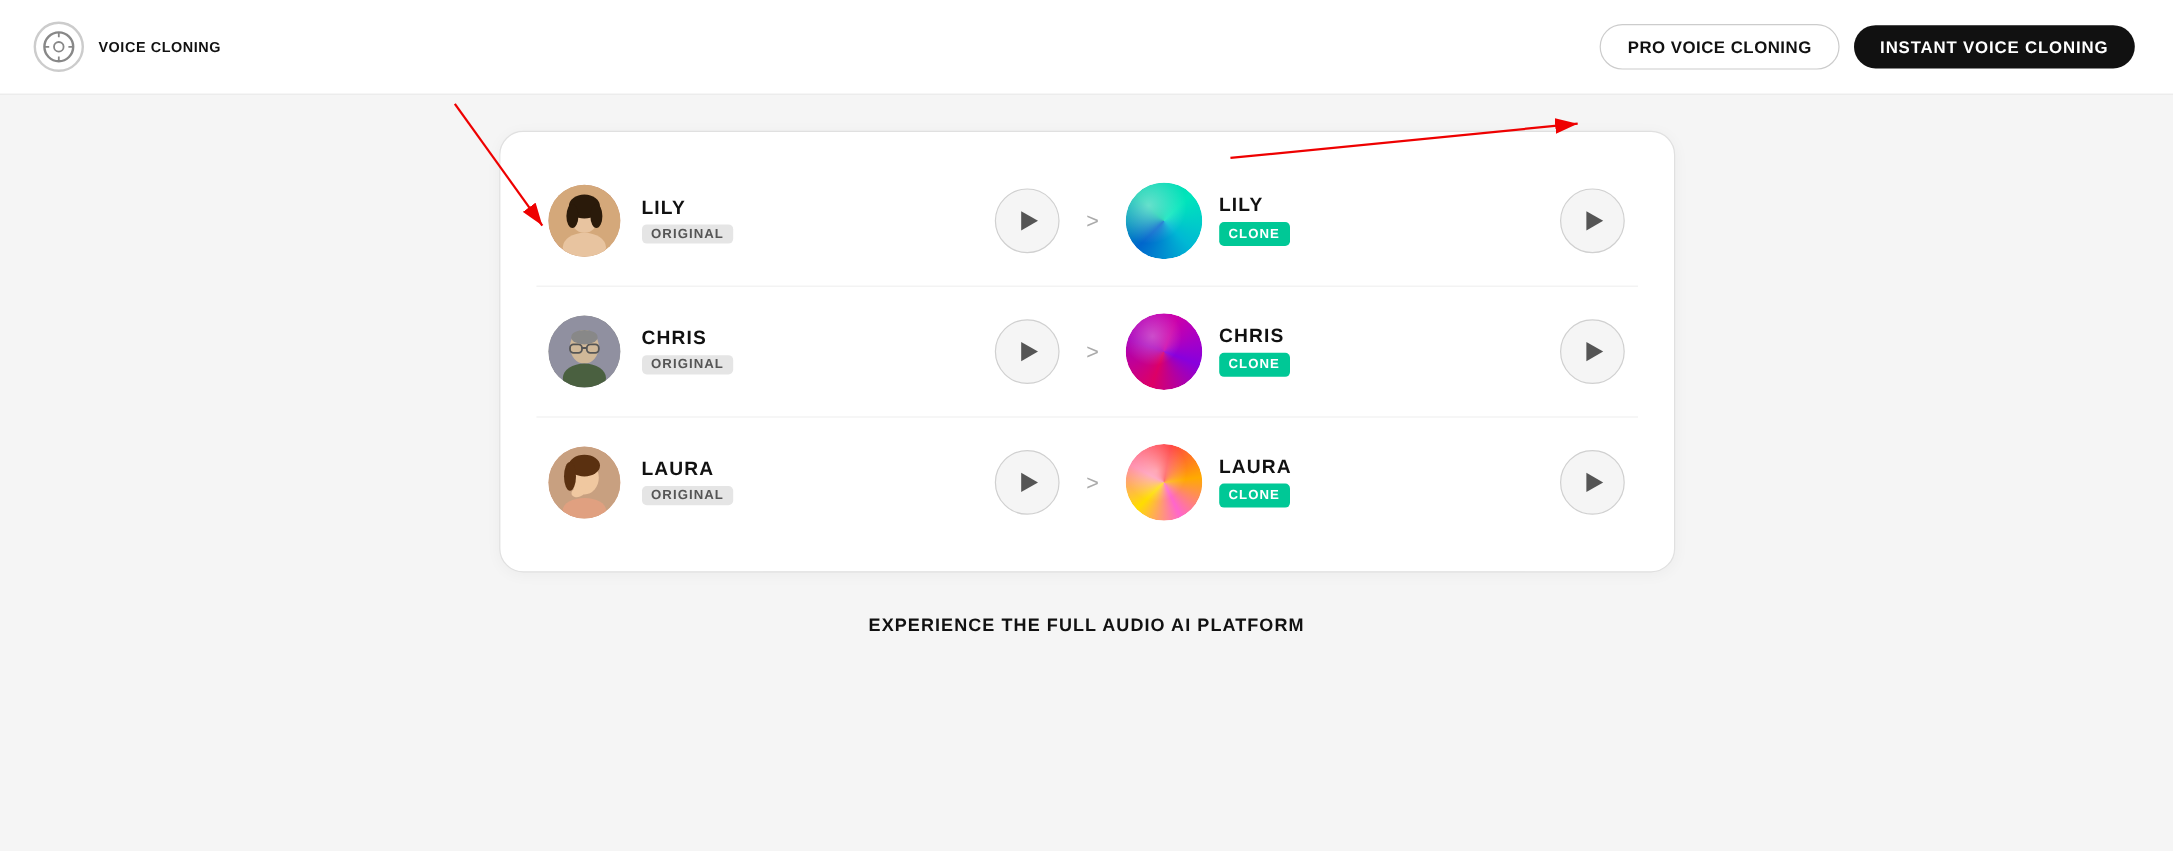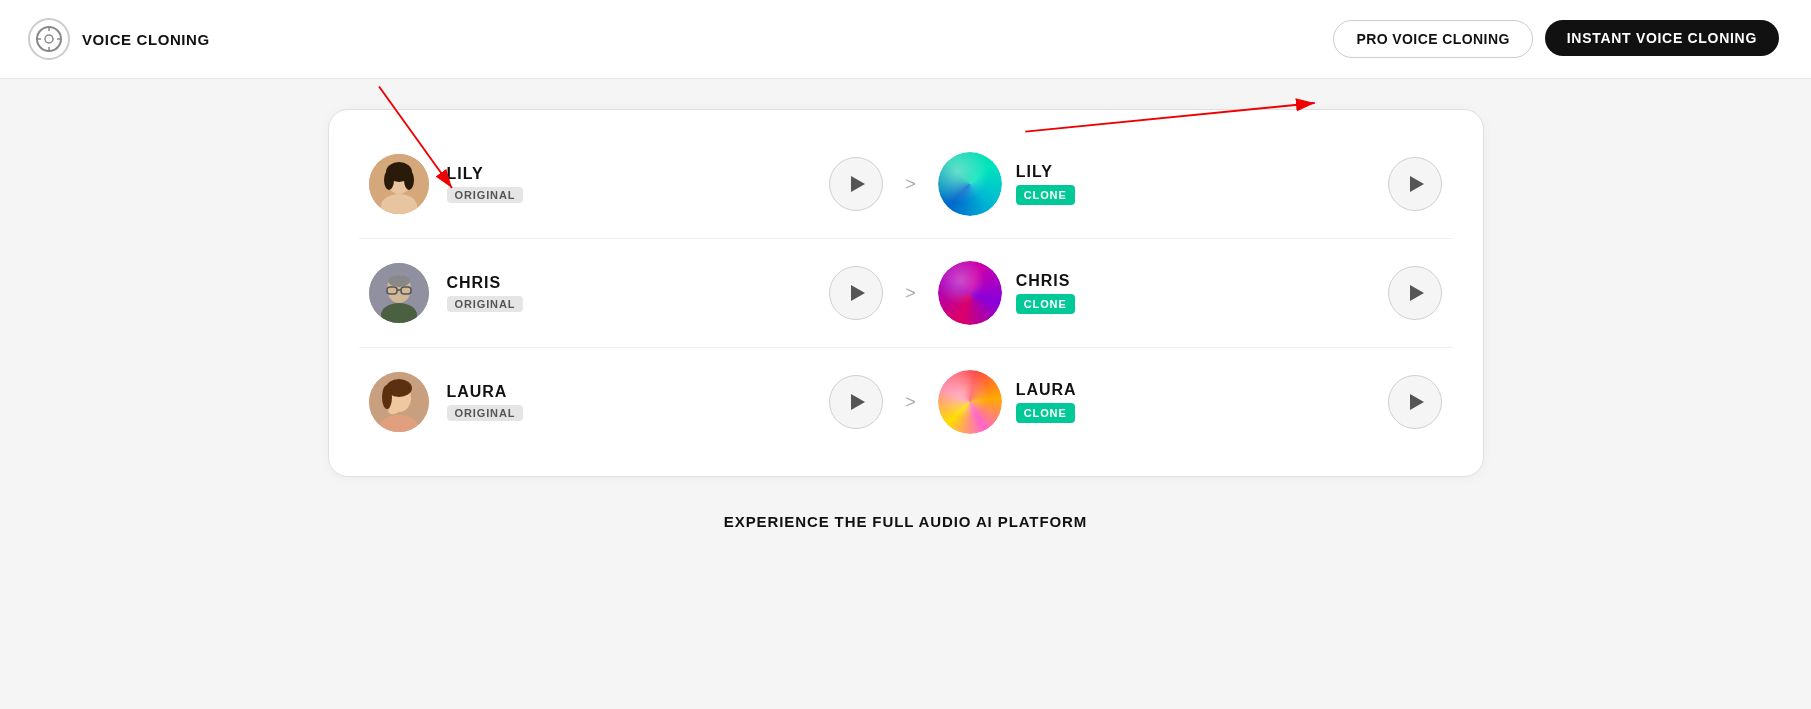--- a/index.html
+++ b/index.html
@@ -34,29 +34,29 @@
       border: 2px solid #ccc;
       border-radius: 50%;
       display: flex;
       align-items: center;
       justify-content: center;
       font-size: 18px;
       color: #555;
     }
 
     .header-title {
-      font-size: 15px;
+      font-size: 12px;
       font-weight: 700;
       letter-spacing: 0.04em;
       color: #111;
     }
 
     .header-right {
       display: flex;
-      align-items: flex-start;
+      align-items: center;
       gap: 12px;
     }
 
     .btn-pro {
       padding: 10px 22px;
       border-radius: 999px;
       border: 1.5px solid #ccc;
       background: #fff;
       font-size: 14px;
       font-weight: 600;
@@ -82,21 +82,21 @@
       display: flex;
       flex-direction: column;
       align-items: center;
       position: relative;
     }
 
     .card {
       background: #fff;
       border-radius: 20px;
       border: 1px solid #e0e0e0;
-      width: 1156px;
+      width: 980px;
       padding: 20px 30px;
       box-shadow: 0 2px 12px rgba(0,0,0,0.04);
     }
 
     .voice-row {
       display: flex;
       align-items: center;
       padding: 22px 10px;
       border-bottom: 1px solid #f0f0f0;
     }

